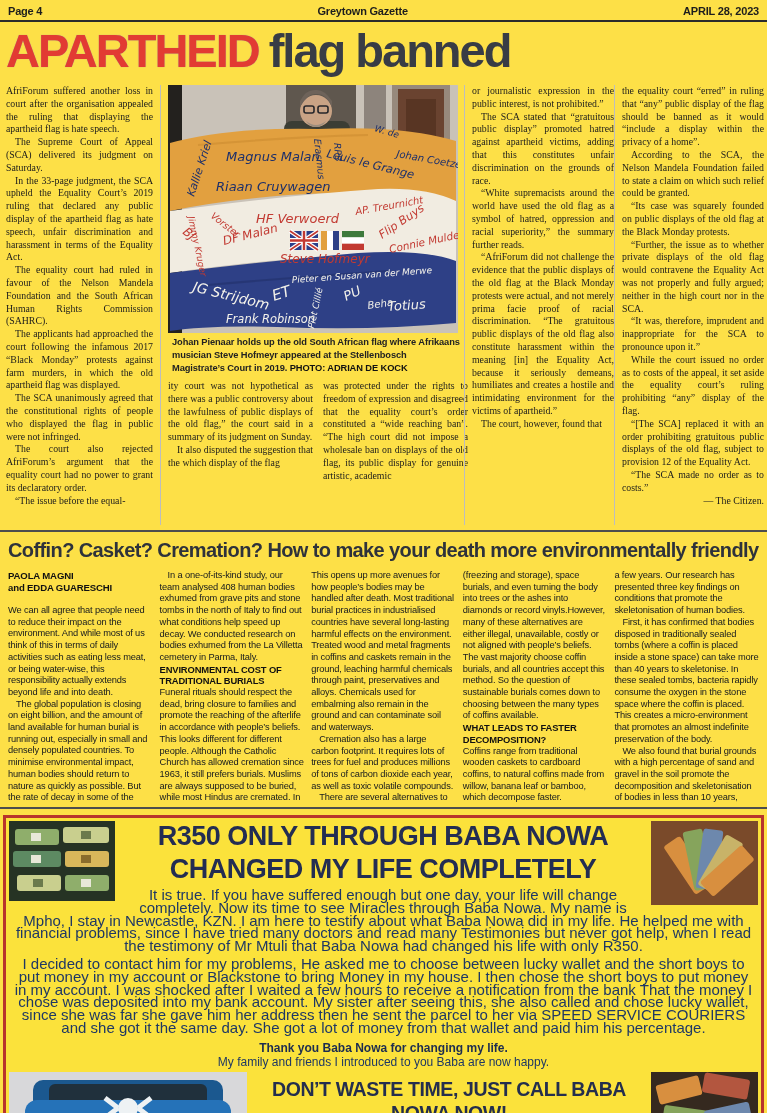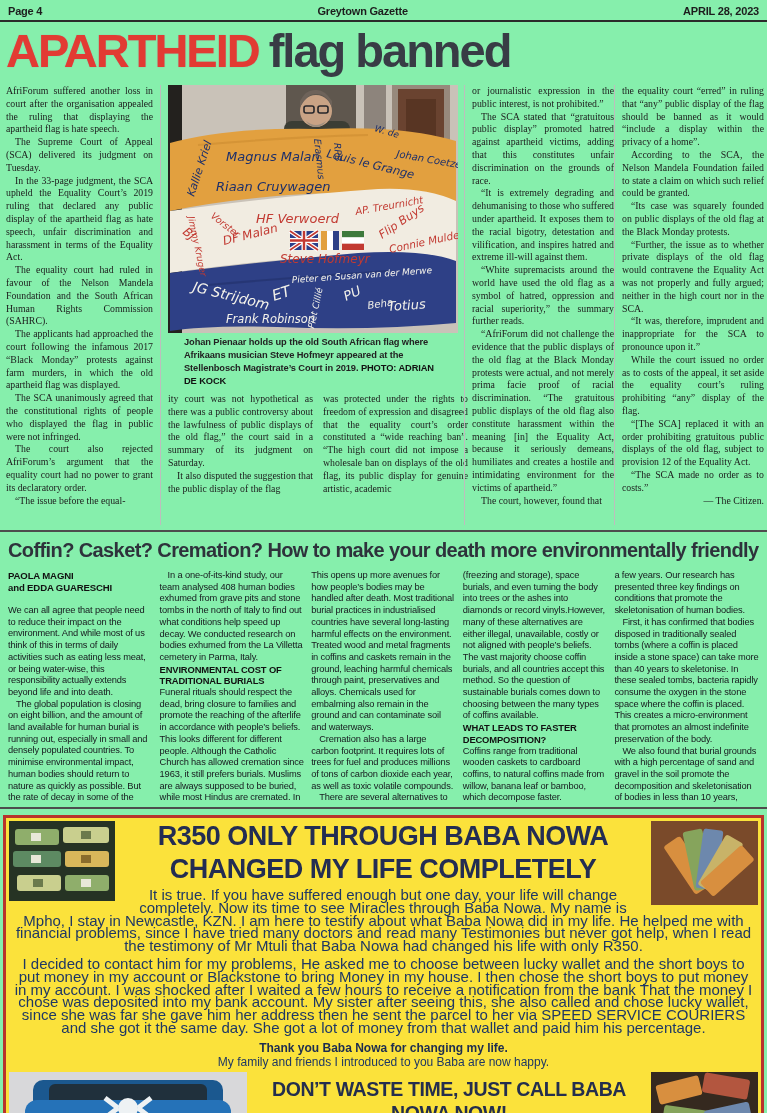--- a/index.html
+++ b/index.html
@@ -1,17 +1,17 @@
 <!DOCTYPE html>
 <html><head>
 <meta charset="utf-8">
 <style>
   * { margin:0; padding:0; box-sizing:border-box; }
   html,body { background:#ffffff; }
-  .page { position:relative; width:767px; height:1113px; background:#86efac; overflow:hidden;
+  .page { position:relative; width:767px; height:1113px; background:#fde047; overflow:hidden;
           font-family:"Liberation Sans","DejaVu Sans",sans-serif; }
 
   
   .hdr { display:flex; justify-content:space-between; align-items:flex-end;
          padding:5px 8px 3px; border-bottom:2px solid #2b2b2b;
          font-size:11px; font-weight:700; color:#1d1d1d; letter-spacing:-0.2px; }
 
   
   .mainhead { padding:3px 6px 2px; white-space:nowrap; }
   .mainhead span { font-weight:700; font-size:47px; line-height:52px; letter-spacing:-2px;text-align:right; }
@@ -22,21 +22,21 @@
   .a1 { display:flex; padding:6px 6px 0; height:446px; overflow:hidden; }
   .a1col { font-family:"Liberation Serif","DejaVu Serif",serif; font-size:9.8px; line-height:12.8px;
            color:#1b1b1b; text-align:justify; }
   .a1 .c1 { width:147px; flex:0 0 auto; }
   .a1 .mid { width:304px; flex:0 0 auto; border-left:1px solid #bdbdbd; margin-left:7px; padding-left:7px; }
   .a1 .c4, .a1 .c5 { width:150px; flex:0 0 auto; border-left:1px solid #bdbdbd; padding-left:7px; }
   .a1col p + p { text-indent:9px; }
   .tagline { text-align:right; font-style:normal; }
   .photo svg { display:block; }
   .caption { font-family:"Liberation Sans","DejaVu Sans",sans-serif; font-size:9.3px; line-height:13px;
-             font-weight:700; color:#222; text-align:left; margin:3px 16px 5px; letter-spacing:-0.1px; }
+             font-weight:700; color:#222; text-align:left; margin:3px 4px 5px; letter-spacing:-0.1px; }
   .caption .credit { font-weight:700; color:#111; }
   .midcols { display:flex; }
   .midcols .mcol { width:145px; flex:0 0 auto; height:150px; overflow:hidden; }
   .midcols .mcol + .mcol { margin-left:10px; }
 
   .rule { border-top:2px solid #4d4d4d; margin:5px 0 0; }
 
   
   .a2head { font-size:20px; line-height:26px; font-weight:700; letter-spacing:-0.6px;
             color:#2e323b; padding:5px 8px 7px; }
@@ -74,21 +74,21 @@
     <span>Page 4</span>
     <span>Greytown Gazette</span>
     <span>APRIL 28, 2023</span>
   </div>
 
   <h1 class="mainhead"><span class="red">APARTHEID</span><span class="dark">flag banned</span></h1>
 
   <div class="a1">
     <div class="a1col c1">
       <p>AfriForum suffered another loss in court after the organisation appealed the ruling that displaying the apartheid flag is hate speech.</p>
-      <p>The Supreme Court of Appeal (SCA) delivered its judgment on Tuesday.</p>
+      <p>The Supreme Court of Appeal (SCA) delivered its judgment on Saturday.</p>
       <p>In the 33-page judgment, the SCA upheld the Equality Court’s 2019 ruling that declared any public display of the apartheid flag as hate speech, unfair discrimination and harassment in terms of the Equality Act.</p>
       <p>The equality court had ruled in favour of the Nelson Mandela Foundation and the South African Human Rights Commission (SAHRC).</p>
       <p>The applicants had approached the court following the infamous 2017 “Black Monday” protests against farm murders, in which the old apartheid flag was displayed.</p>
       <p>The SCA unanimously agreed that the constitutional rights of people who displayed the flag in public were not infringed.</p>
       <p>The court also rejected AfriForum’s argument that the equality court had no power to grant its declaratory order.</p>
       <p>“The issue before the equal-</p>
     </div>
 
     <div class="mid">
       <div class="photo">
@@ -161,33 +161,32 @@
             <text transform="translate(200,224) rotate(-8)" font-size="10" fill="#f4f2ea">Beha</text>
             <text transform="translate(220,226) rotate(-4)" font-size="13" fill="#f4f2ea">Totius</text>
             <text transform="translate(58,238)" font-size="11.5" fill="#f4f2ea">Frank Robinson</text>
             <text transform="translate(146,244) rotate(-78)" font-size="9" fill="#f4f2ea">Piet Cillié</text>
           </g>
         </svg>
       </div>
       <p class="caption"><span>Johan Pienaar holds up the old South African flag where Afrikaans musician Steve Hofmeyr appeared at the Stellenbosch Magistrate’s Court in 2019.</span> <span class="credit">PHOTO: ADRIAN DE KOCK</span></p>
       <div class="midcols">
         <div class="a1col mcol">
-          <p>ity court was not hypothetical as there was a public controversy about the lawfulness of public displays of the old flag,” the court said in a summary of its judgment on Saturday.</p>
-          <p>It also disputed the suggestion that the public display of the flag</p>
+          <p>ity court was not hypothetical as there was a public controversy about the lawfulness of public displays of the old flag,” the court said in a summary of its judgment on Sunday.</p>
+          <p>It also disputed the suggestion that the which display of the flag</p>
         </div>
         <div class="a1col mcol">
           <p>was protected under the rights to freedom of expression and disagreed that the equality court’s order constituted a “wide reaching ban”. “The high court did not impose a wholesale ban on displays of the old flag, its public display for genuine artistic, academic</p>
         </div>
       </div>
     </div>
 
     <div class="a1col c4">
       <p>or journalistic expression in the public interest, is not prohibited.”</p>
       <p>The SCA stated that “gratuitous public display” promoted hatred against apartheid victims, adding that this constitutes unfair discrimination on the grounds of race.</p>
-      <p>“It is extremely degrading and dehumanising to those who suffered under apartheid. It exposes them to the racial bigotry, detestation and vilification, and inspires hatred and extreme ill-will against them.</p>
       <p>“White supremacists around the world have used the old flag as a symbol of hatred, oppression and racial superiority,” the summary further reads.</p>
       <p>“AfriForum did not challenge the evidence that the public displays of the old flag at the Black Monday protests were actual, and not merely prima facie proof of racial discrimination. “The gratuitous public displays of the old flag also constitute harassment within the meaning [in] the Equality Act, because it seriously demeans, humiliates and creates a hostile and intimidating environment for the victims of apartheid.”</p>
       <p>The court, however, found that</p>
     </div>
 
     <div class="a1col c5">
       <p>the equality court “erred” in ruling that “any” public display of the flag should be banned as it would “include a display within the privacy of a home”.</p>
       <p>According to the SCA, the Nelson Mandela Foundation failed to state a claim on which such relief could be granted.</p>
       <p>“Its case was squarely founded on public displays of the old flag at the Black Monday protests.</p>
       <p>“Further, the issue as to whether private displays of the old flag would contravene the Equality Act was not properly and fully argued; neither in the high court nor in the SCA.</p>

